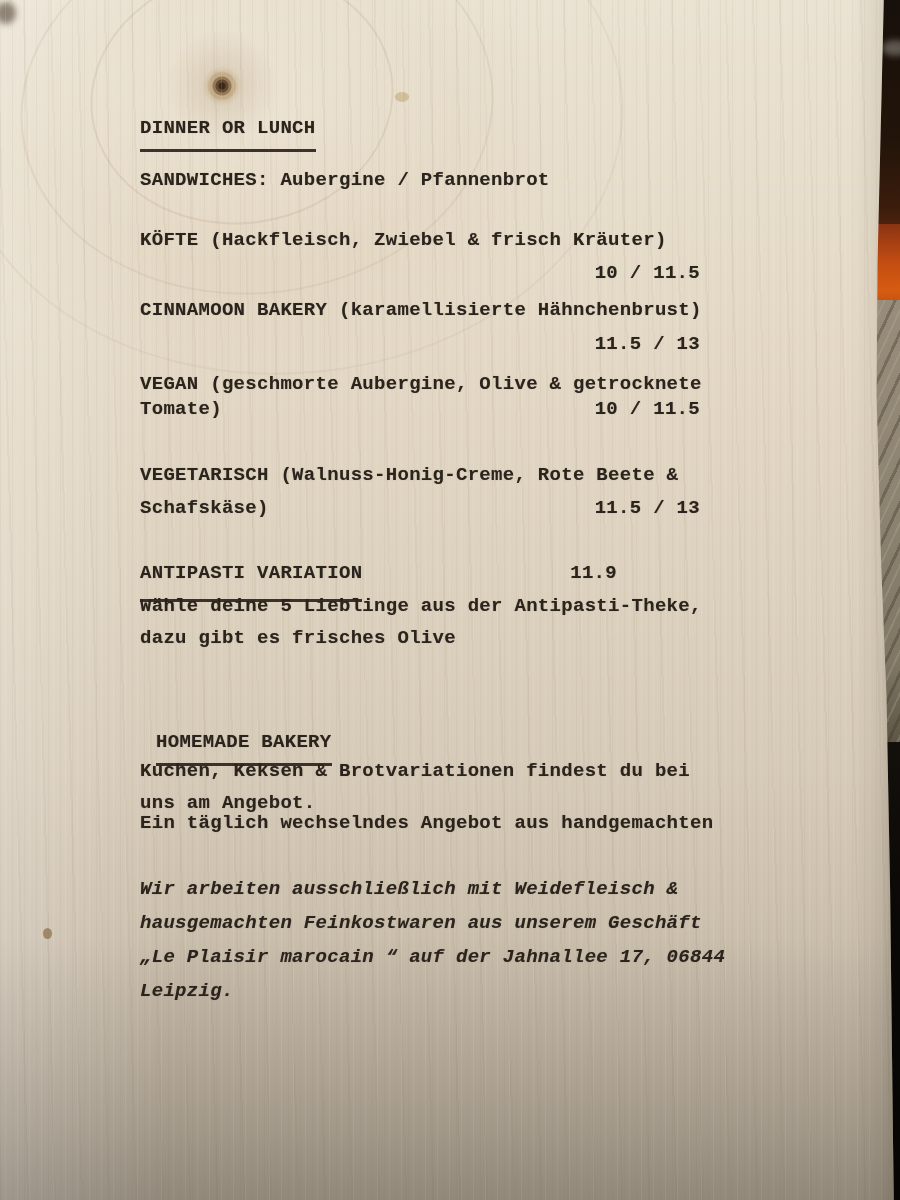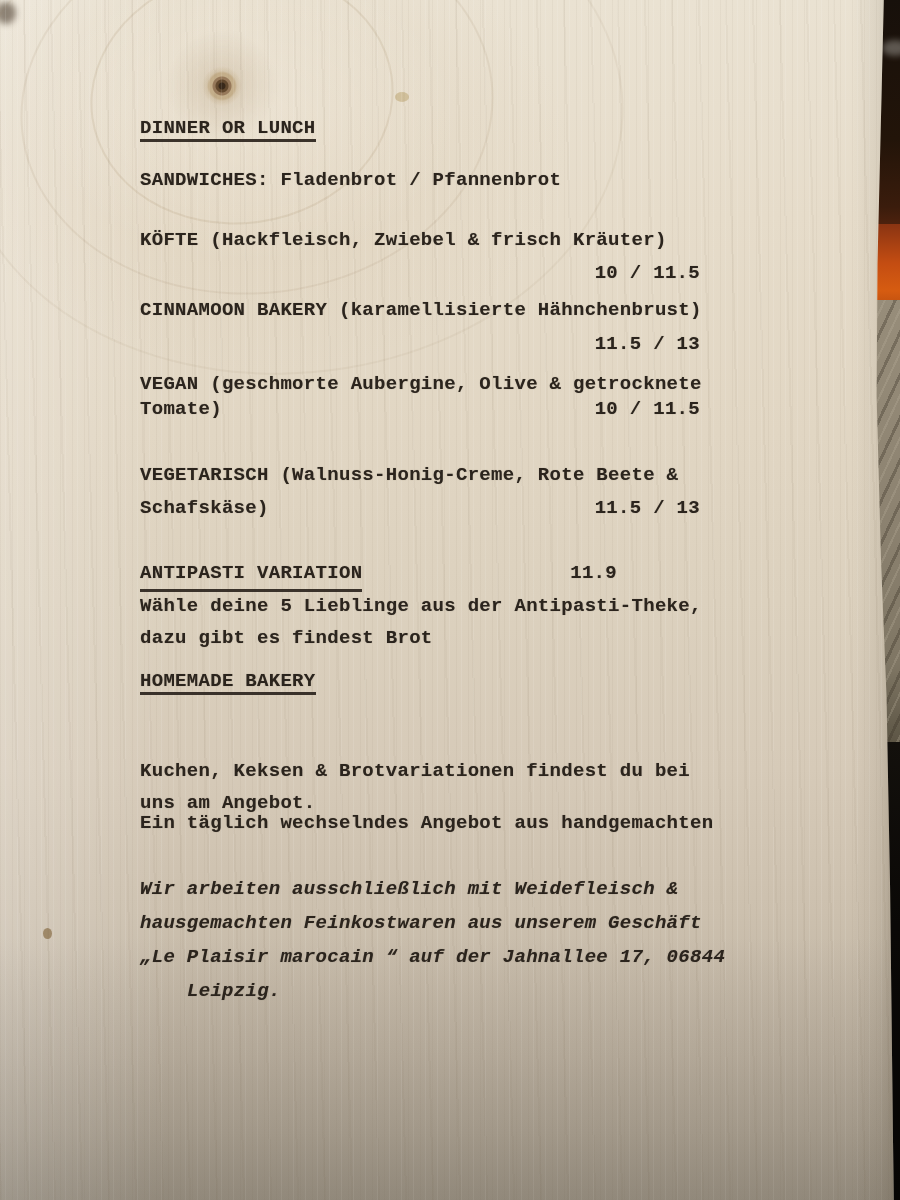--- a/index.html
+++ b/index.html
@@ -98,39 +98,39 @@
   .line {
     position: absolute; left: 140px; width: 560px;
     font-size: 19px; line-height: 32px;
     font-weight: bold; letter-spacing: 0.3px;
     color: #2b241d;
     text-shadow: 0 0 1px rgba(43,36,29,0.35);
     white-space: nowrap;
   }
   .u {
     border-bottom: 3px solid rgba(43,36,29,0.92);
-    padding-bottom: 0;
+    padding-bottom: 10px;
   }
   .right { text-align: right; }
   .split { display: flex; justify-content: space-between; }
   .ant-price { margin-right: 83px; }
   .footer-line {
     font-style: italic; line-height: 34px; width: 620px;
     font-weight: bold;
   }
 
   .t-title    { top: 112px; }
   .t-subtitle { top: 164px; }
   .i1-name  { top: 224px; } .i1-price { top: 257px; }
   .i2-name  { top: 294px; } .i2-price { top: 328px; }
   .i3-l1    { top: 360px; margin-top: 8px; } .i3-l2    { top: 393px; }
   .i4-l1    { top: 459px; } .i4-l2    { top: 492px; }
   .ant-head { top: 557px; } .ant-d1   { top: 590px; } .ant-d2 { top: 622px; }
-  .bak-head { top: 665px; } .bak-d1   { top: 763px; margin-top: 44px; } .bak-d2 { top: 755px; } .bak-d3 { top: 787px; }
-  .ft-1 { top: 872px; } .ft-2 { top: 906px; } .ft-3 { top: 940px; } .ft-4 { top: 974px; margin-left: 47px; }
+  .bak-head { top: 726px; margin-left: 16px; } .bak-d1   { top: 763px; margin-top: 44px; } .bak-d2 { top: 755px; } .bak-d3 { top: 787px; }
+  .ft-1 { top: 872px; } .ft-2 { top: 906px; } .ft-3 { top: 940px; } .ft-4 { top: 974px; }
 </style>
 </head>
 <body>
 
 <div class="scene">
 
   <div class="bg-strip bg-dark-top"></div>
   <div class="bg-strip bg-orange"></div>
   <div class="bg-strip bg-table"></div>
   <div class="bg-strip bg-dark-bottom"></div>
@@ -146,21 +146,21 @@
     <div class="knot"></div>
     <div class="speck-1"></div>
     <div class="speck-2"></div>
     <div class="grain"></div>
     <div class="board-shade"></div>
 
     <div class="line t-title">
       <span class="u">DINNER OR LUNCH</span>
     </div>
 
-    <div class="line t-subtitle">SANDWICHES: Fladenbrot / Pfannenbrot</div>
+    <div class="line t-subtitle">SANDWICHES: Aubergine / Pfannenbrot</div>
 
     <div class="line i1-name">KÖFTE (Hackfleisch, Zwiebel &amp; frisch Kräuter)</div>
     <div class="line i1-price right">10 / 11.5</div>
 
     <div class="line i2-name">CINNAMOON BAKERY (karamellisierte Hähnchenbrust)</div>
     <div class="line i2-price right">11.5 / 13</div>
 
     <div class="line i3-l1">VEGAN (geschmorte Aubergine, Olive &amp; getrocknete</div>
     <div class="line i3-l2 split">
       <span>Tomate)</span>
@@ -171,21 +171,21 @@
     <div class="line i4-l2 split">
       <span>Schafskäse)</span>
       <span>11.5 / 13</span>
     </div>
 
     <div class="line ant-head split">
       <span class="u">ANTIPASTI VARIATION</span>
       <span class="ant-price">11.9</span>
     </div>
     <div class="line ant-d1">Wähle deine 5 Lieblinge aus der Antipasti-Theke,</div>
-    <div class="line ant-d2">dazu gibt es findest Brot</div>
+    <div class="line ant-d2">dazu gibt es frisches Olive</div>
 
     <div class="line bak-head">
       <span class="u">HOMEMADE BAKERY</span>
     </div>
     <div class="line bak-d1">Ein täglich wechselndes Angebot aus handgemachten</div>
     <div class="line bak-d2">Kuchen, Keksen &amp; Brotvariationen findest du bei</div>
     <div class="line bak-d3">uns am Angebot.</div>
 
     <div class="line footer-line ft-1">Wir arbeiten ausschließlich mit Weidefleisch &amp;</div>
     <div class="line footer-line ft-2">hausgemachten Feinkostwaren aus unserem Geschäft</div>

